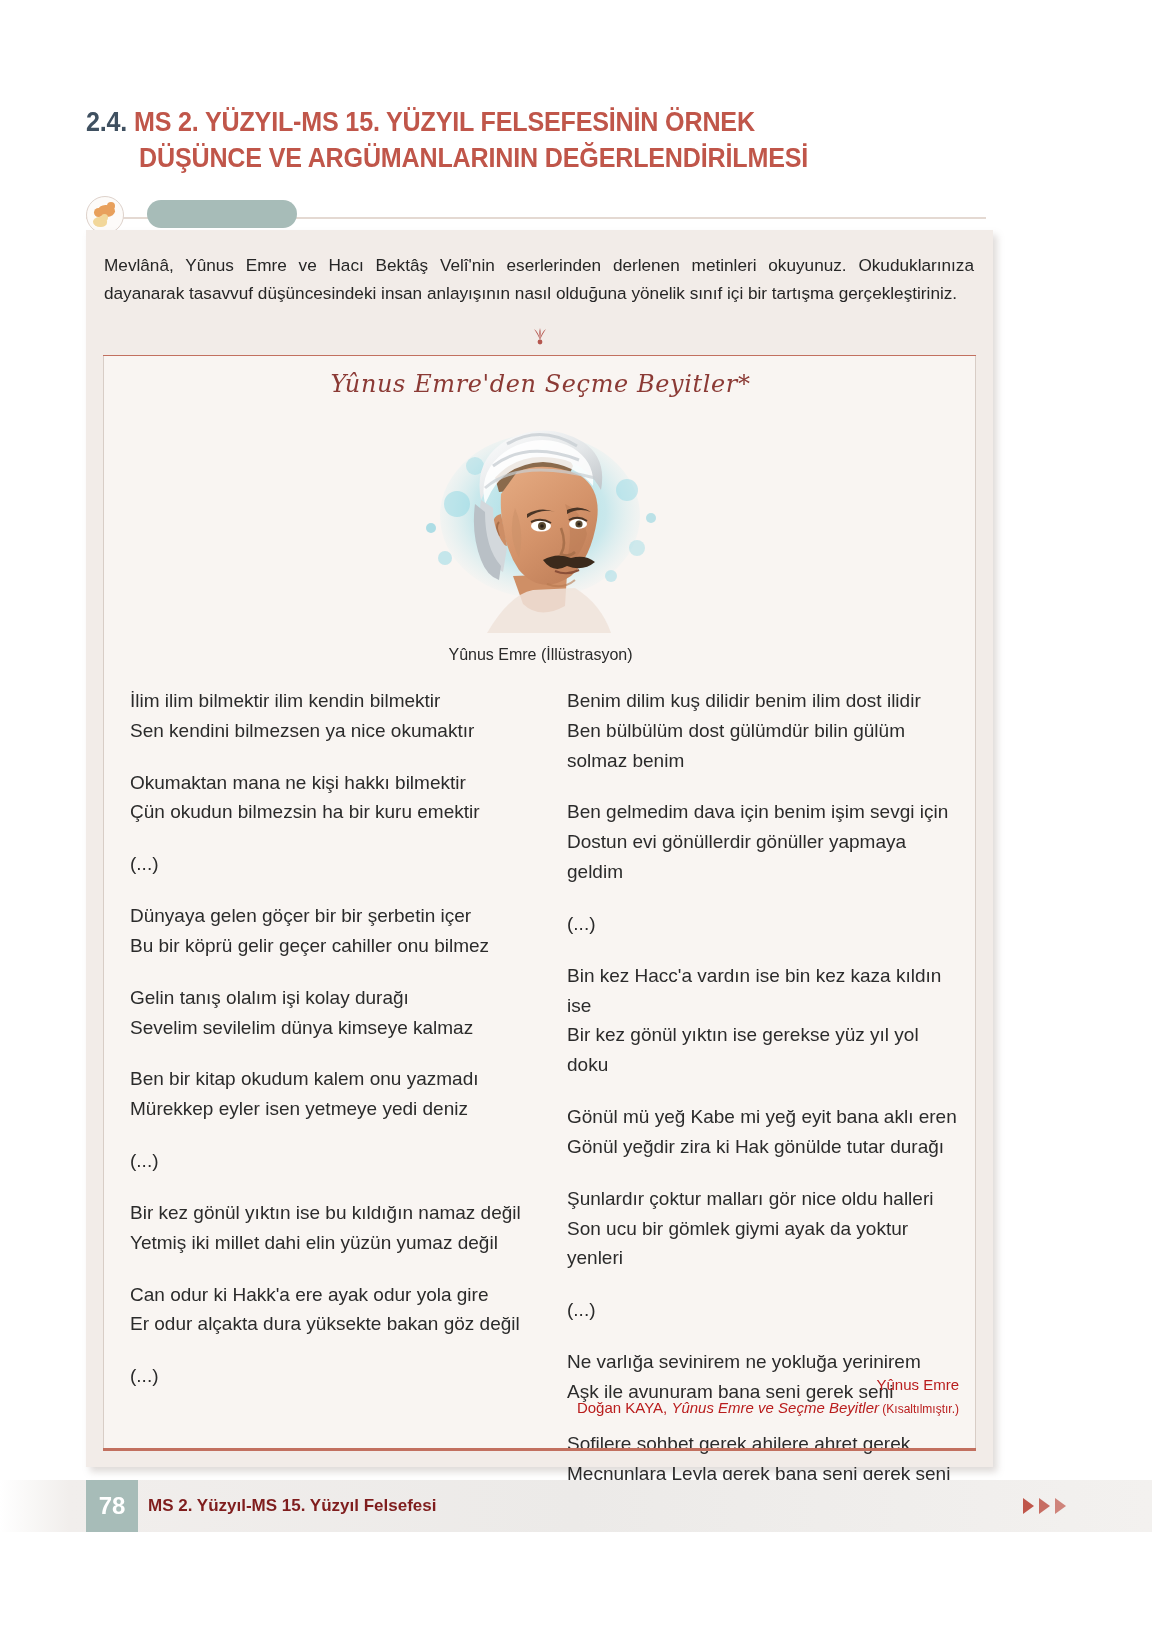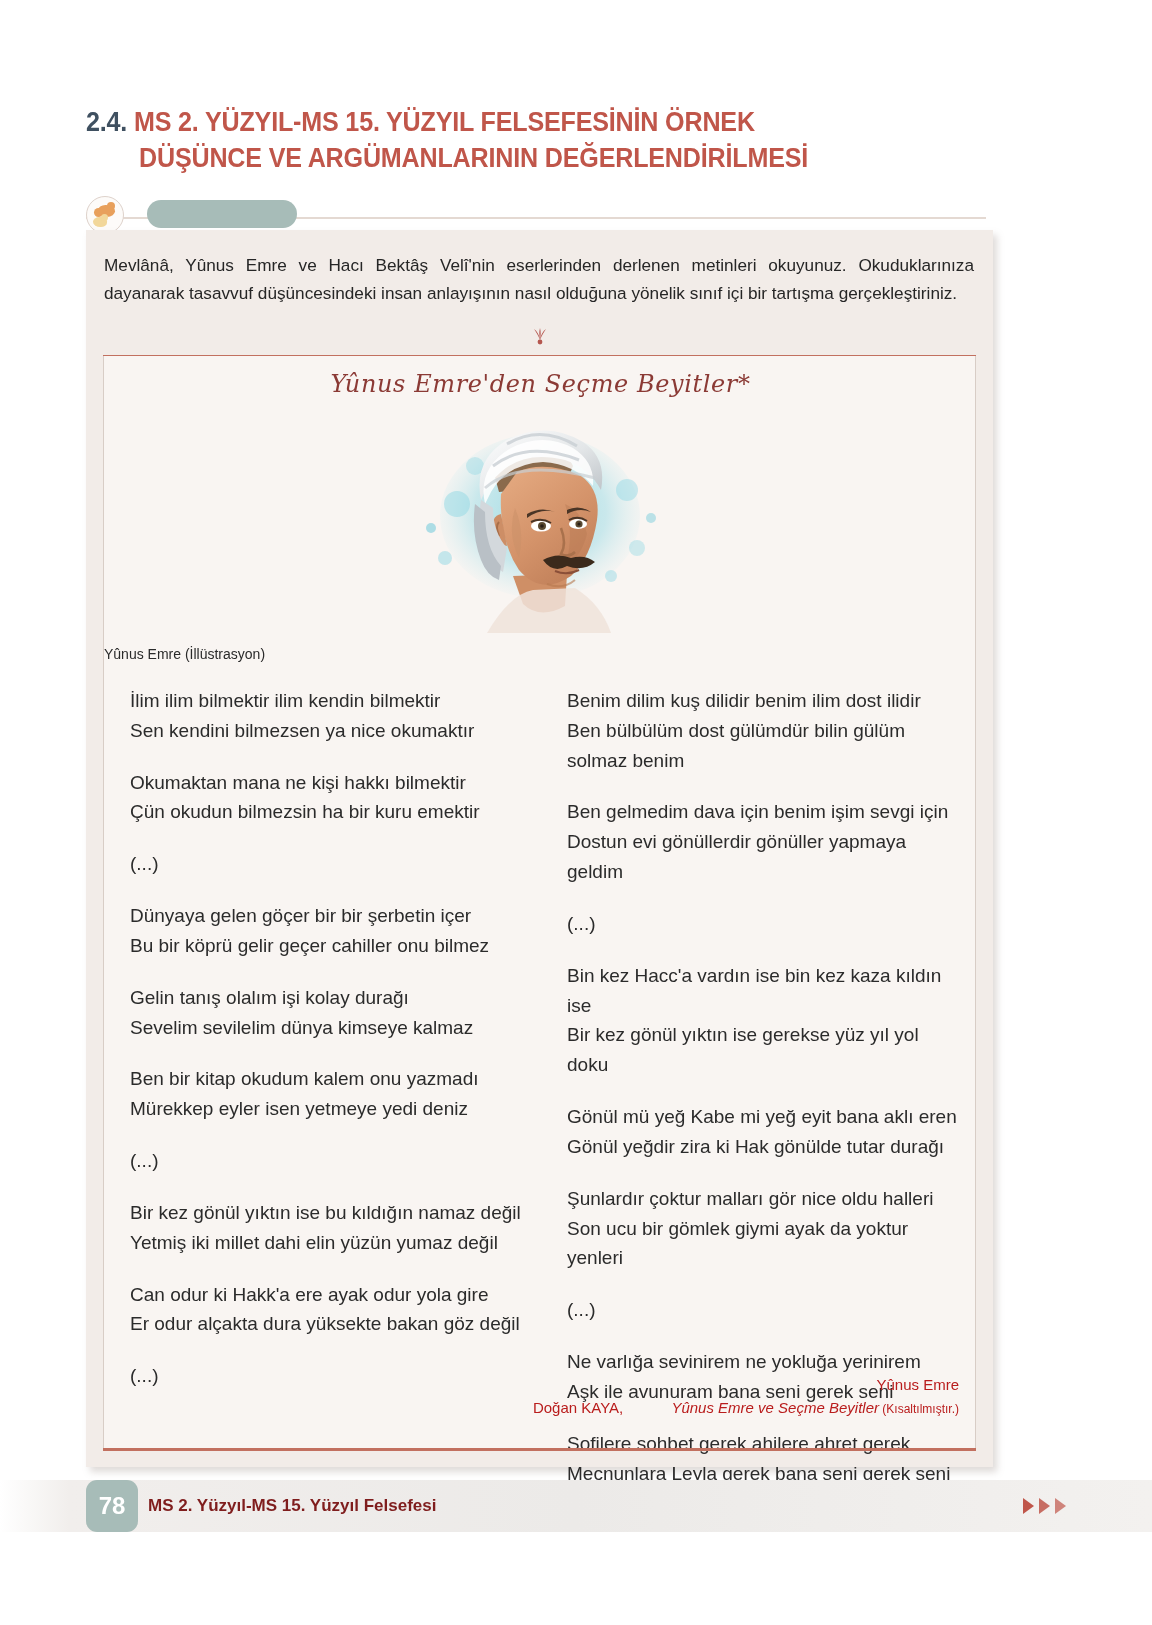--- a/index.html
+++ b/index.html
@@ -154,21 +154,22 @@
     position:absolute;
     left:50%; top:52px;
     transform:translateX(-50%);
     width:250px; height:225px;
   }
   .illus-wrap svg { display:block; }
   .illus-caption {
     position:absolute;
     left:0; top:290px;
     width:873px;
-    font-size:14px;
+    text-align:center;
+    font-size:16px;
     color:#2a2a2a;
   }
 
   
   .cols {
     position:absolute;
     left:0; top:330px;
     width:873px;
     display:flex;
   }
@@ -186,39 +187,39 @@
   
   .attrib {
     position:absolute;
     right:16px; top:1020px;
     width:500px;
     text-align:right;
     color:#b91c1c;
   }
   .attrib .author { font-size:15px; margin-bottom:6px; }
   .attrib .source { font-size:15px; }
-  .attrib .source i { font-style:italic;margin-left:44px; }
+  .attrib .source i { font-style:italic; }
   .attrib .source .small { font-size:12px; }
 
   
   .footer-band {
     position:absolute;
     left:0; top:1480px;
     width:1152px; height:52px;
     background:linear-gradient(to right,#ffffff 0%,#f1eeec 6%,#eceae8 50%,#f3f1ef 100%);
   }
   .page-num {
     position:absolute;
     left:86px; top:1480px;
     width:52px; height:52px;
     background:#a7bcb8;
     color:#ffffff;
     font-size:24px;
     font-weight:bold;
-    display:flex; align-items:center; justify-content:center;border-radius:11px;
+    display:flex; align-items:center; justify-content:center;
   }
   .footer-text {
     position:absolute;
     left:148px; top:1480px;
     height:52px;
     display:flex; align-items:center;
     color:#7f1d1d;
     font-size:17px;
     font-weight:bold;
   }

